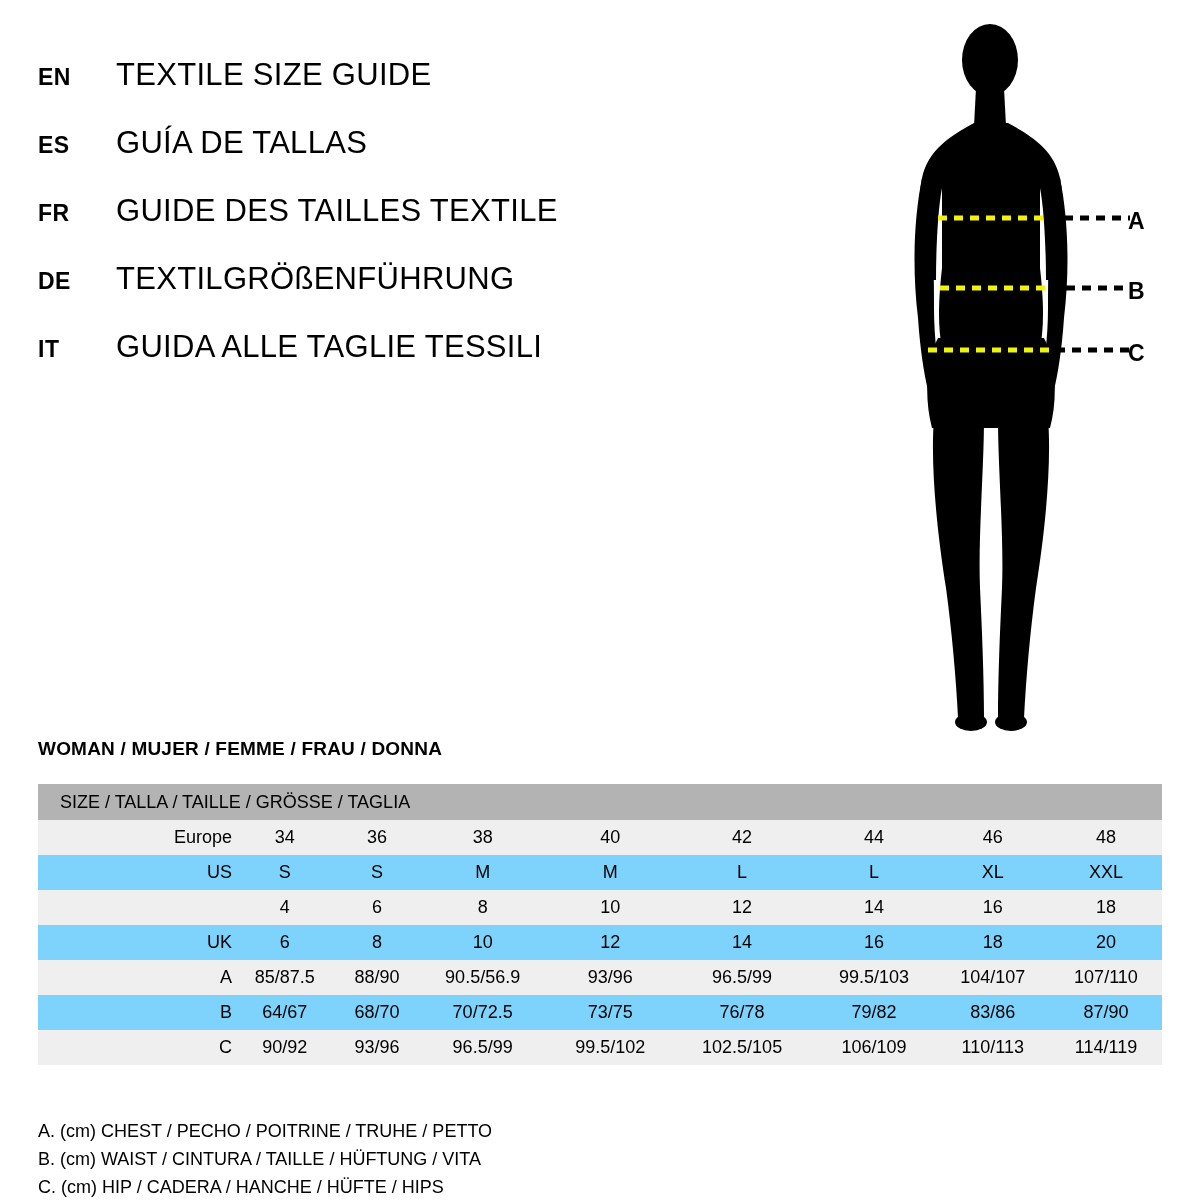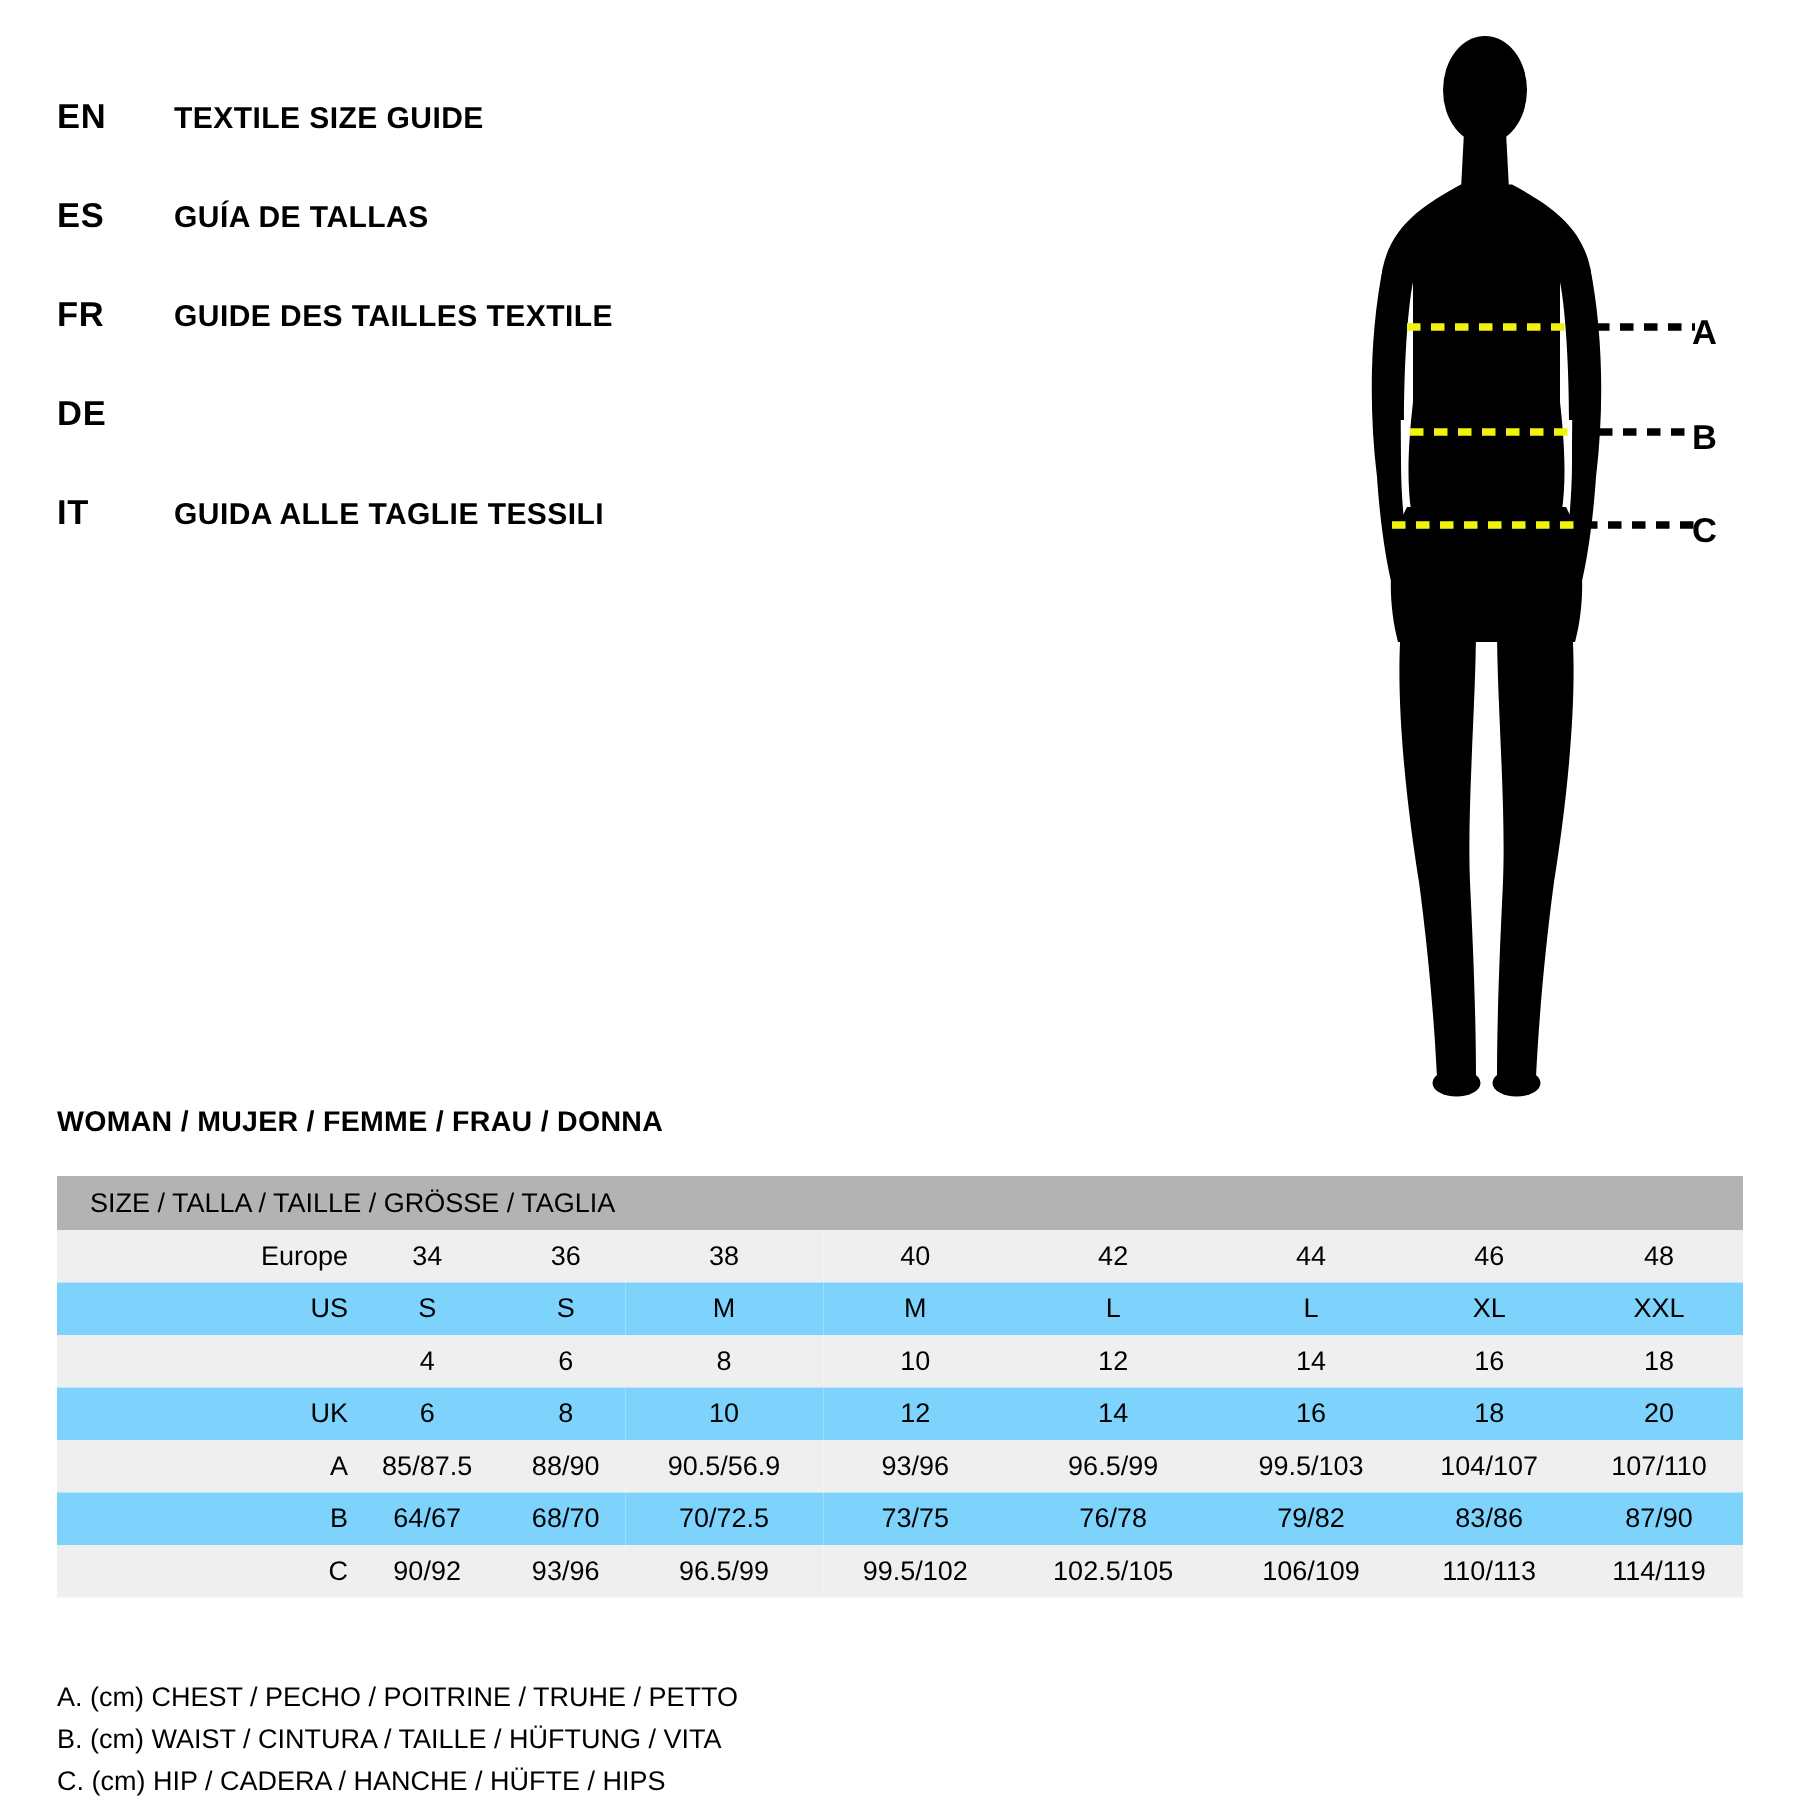--- a/index.html
+++ b/index.html
@@ -29,22 +29,22 @@
     margin-bottom: 3px;
   }
   .title-lang {
     width: 78px;
     font-size: 23px;
     font-weight: bold;
     letter-spacing: 0.5px;
     margin-top: 36px;
   }
   .title-text {
-    font-size: 20px;
-    font-weight: bold;
+    font-size: 31px;
+    font-weight: normal;
     letter-spacing: 0.3px;
   }
 
   
   .figure {
     position: absolute;
     top: 18px;
     left: 880px;
     width: 300px;
     height: 720px;
@@ -123,20 +123,21 @@
   <div class="title-row">
     <span class="title-lang">ES</span>
     <span class="title-text">GUÍA DE TALLAS</span>
   </div>
   <div class="title-row">
     <span class="title-lang">FR</span>
     <span class="title-text">GUIDE DES TAILLES TEXTILE</span>
   </div>
   <div class="title-row">
     <span class="title-lang">DE</span>
+    <span class="title-text">TEXTILGRÖßENFÜHRUNG</span>
   </div>
   <div class="title-row">
     <span class="title-lang">IT</span>
     <span class="title-text">GUIDA ALLE TAGLIE TESSILI</span>
   </div>
 </div>
 
 <div class="figure">
   <svg width="300" height="720" viewBox="0 0 300 720" xmlns="http://www.w3.org/2000/svg">
 

